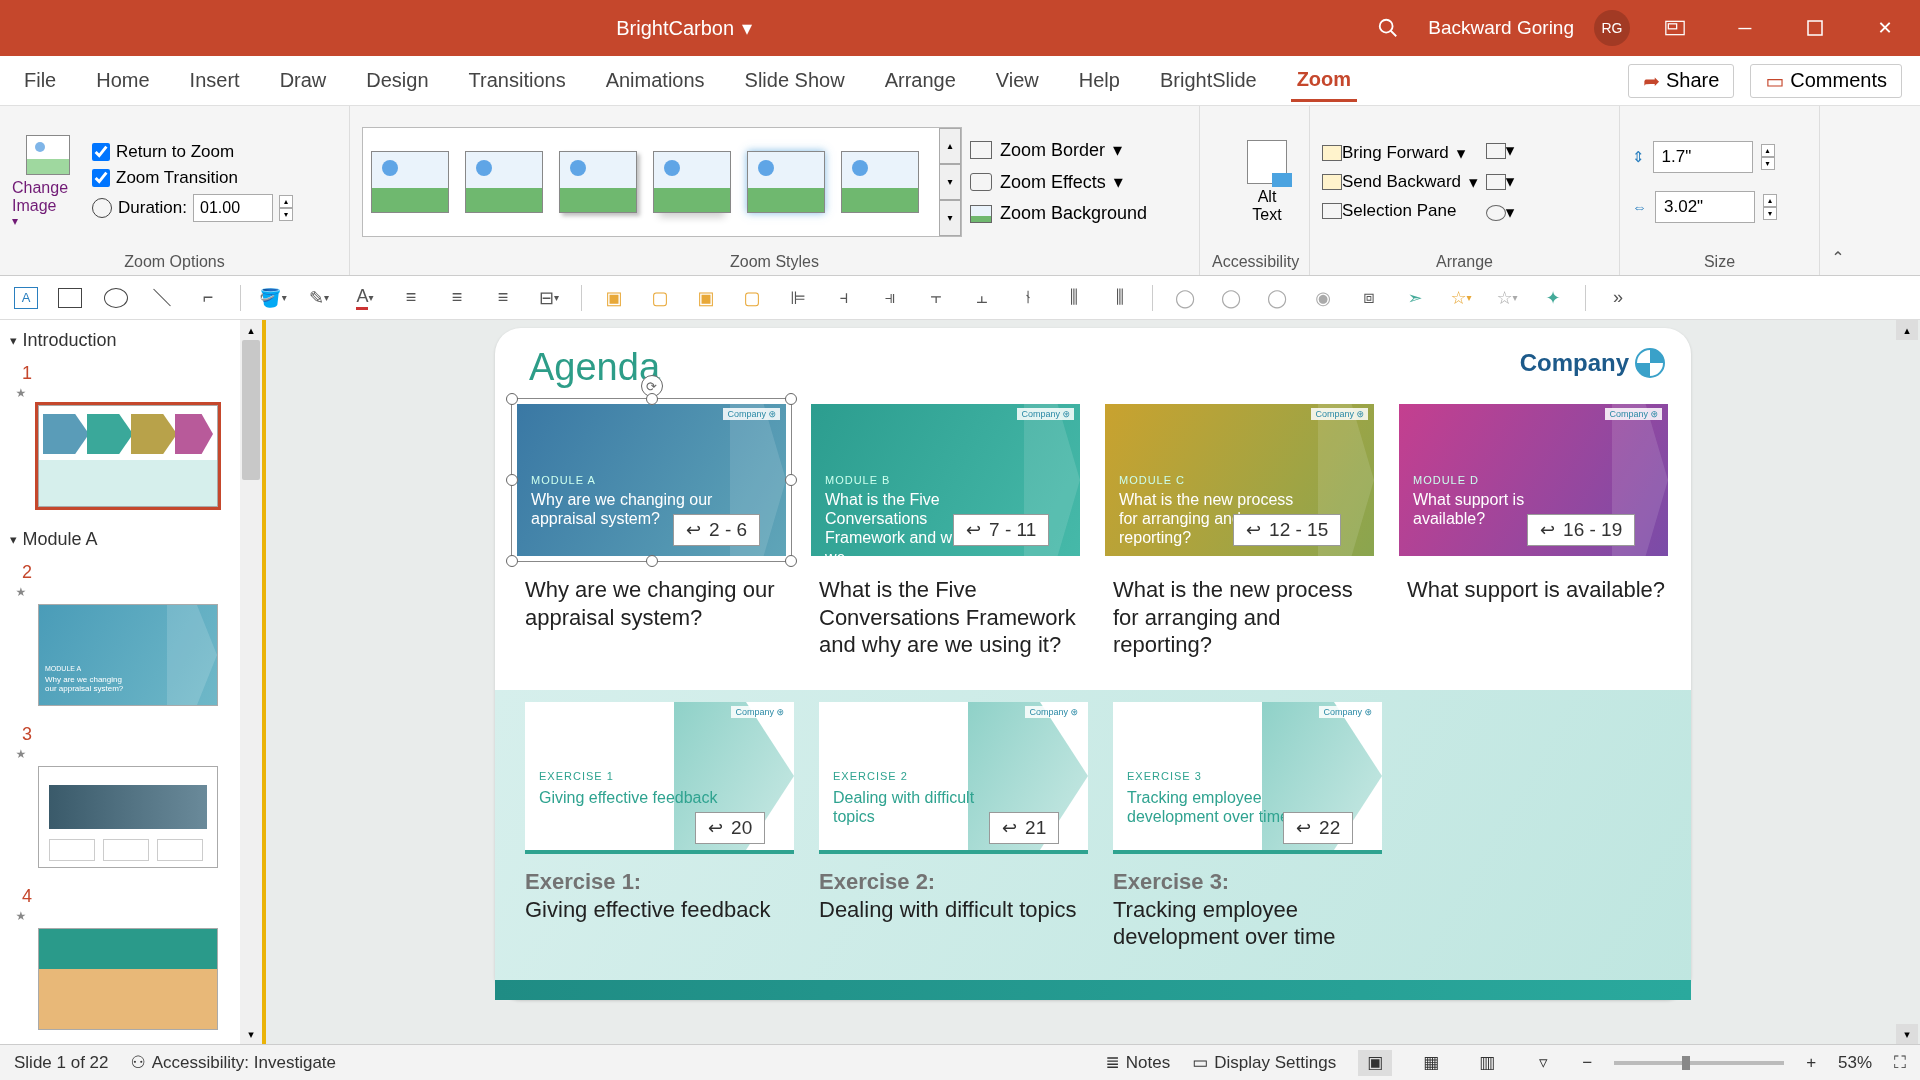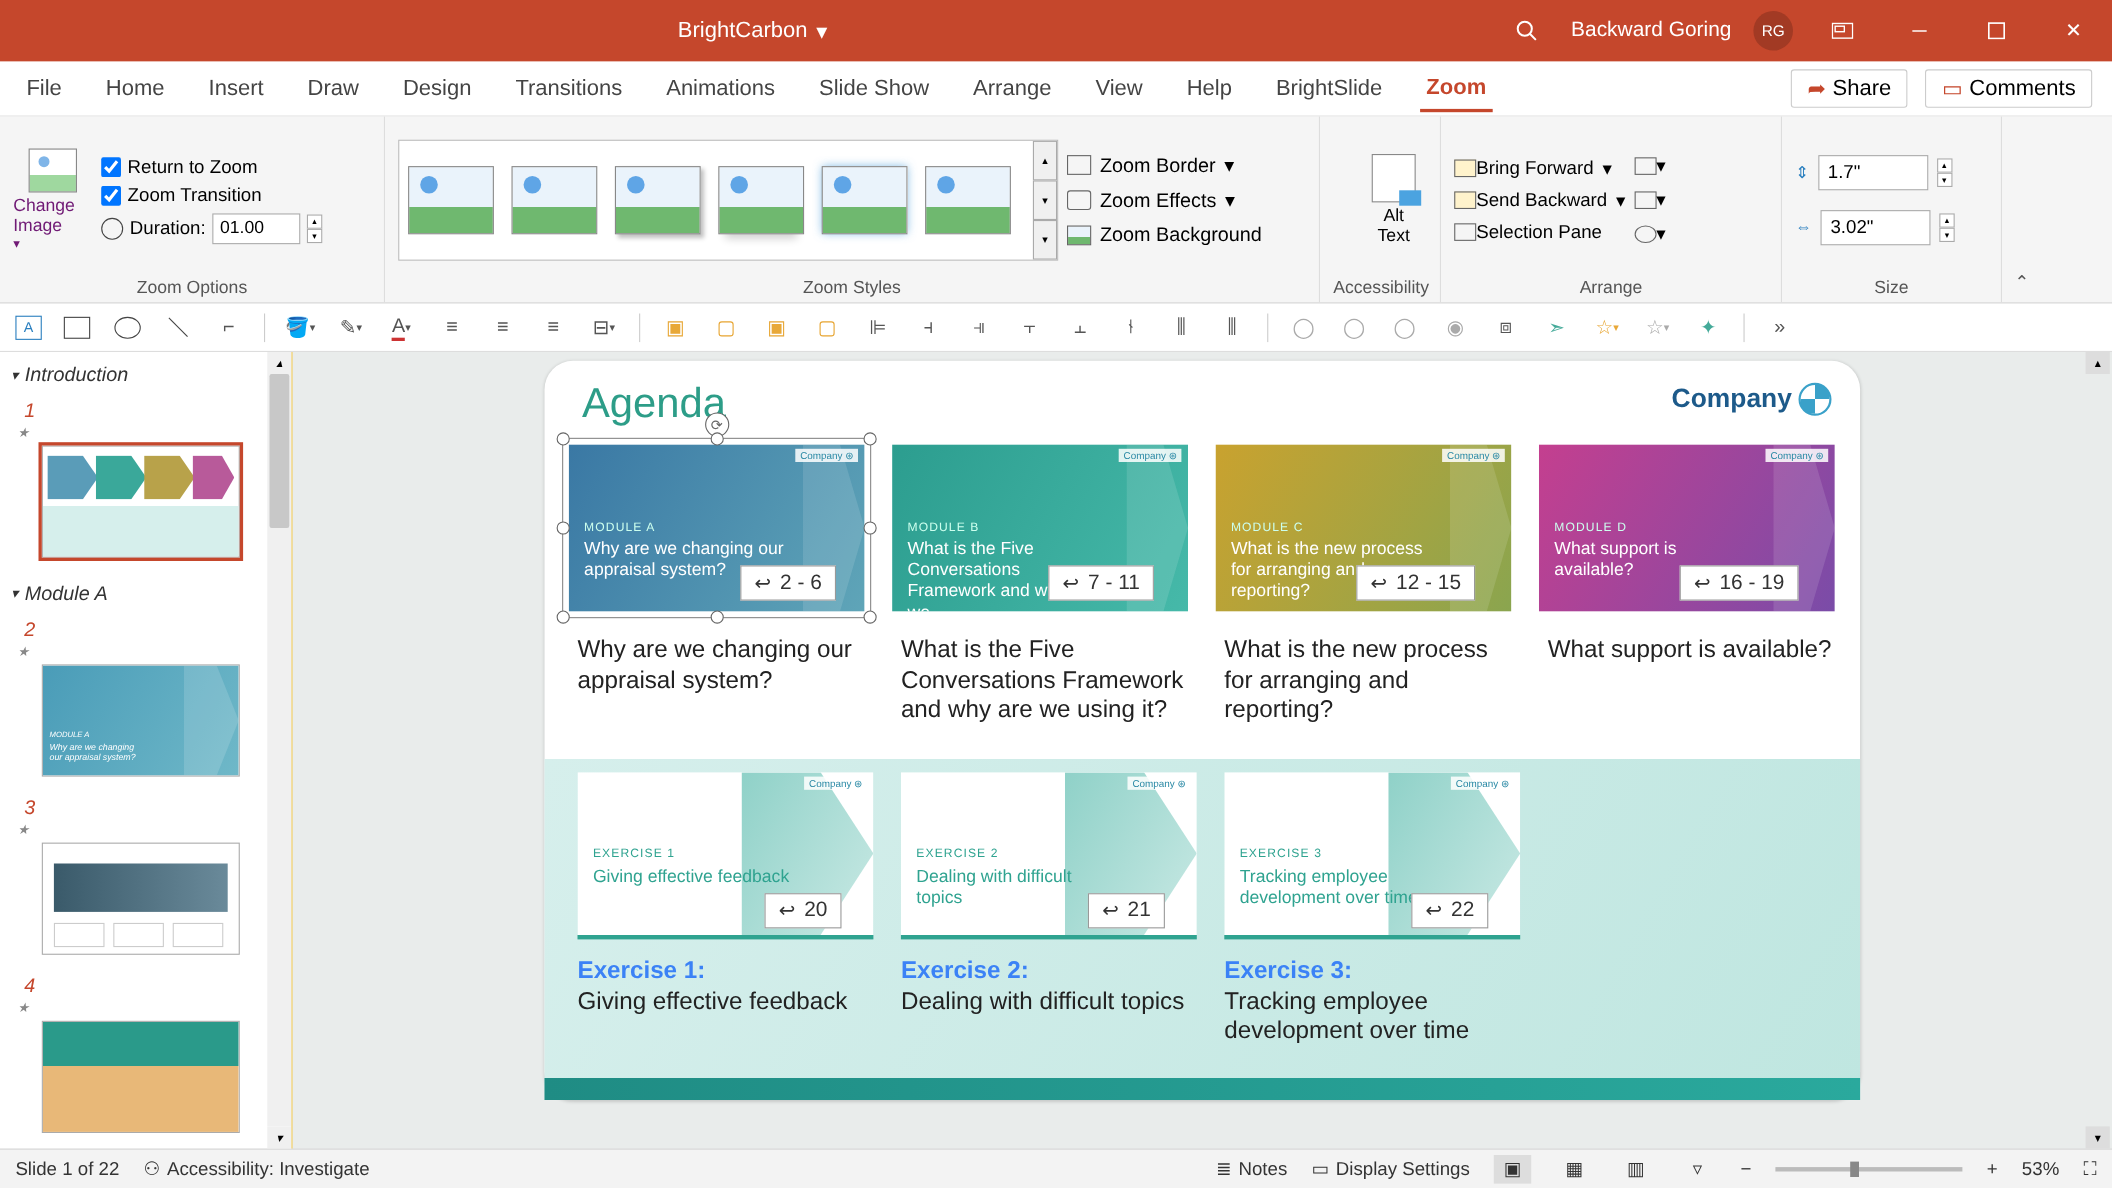--- a/index.html
+++ b/index.html
@@ -69,21 +69,21 @@
 
 .qat{height:44px;background:#fff;border-bottom:1px solid #ddd;display:flex;align-items:center;padding:0 14px;gap:18px;}
 .qat-btn{width:28px;height:28px;display:flex;align-items:center;justify-content:center;color:#555;font-size:18px;border:none;}
 .qat-sep{width:1px;height:26px;background:#ccc;}
 .qat-shape{width:24px;height:20px;border:1.5px solid #444;}
 .qat-shape.ellipse{border-radius:50%;}
 .qat-shape.line{border:none;border-top:1.5px solid #444;transform:rotate(45deg);width:24px;height:0;}
 
 
 .main{display:flex;height:calc(1080px - 56px - 50px - 170px - 44px - 36px);}
-.thumb-panel{width:266px;background:#fff;border-right:1px solid #eab308;overflow:hidden;position:relative;font-style:italic;}
+.thumb-panel{width:266px;background:#fff;border-right:4px solid #eab308;overflow:hidden;position:relative;}
 .thumb-scroll{position:absolute;right:0;top:0;width:22px;height:100%;}
 .thumb-scroll .track{position:absolute;top:20px;bottom:20px;left:0;right:0;background:#f0f0f0;}
 .thumb-scroll .thumb-handle{position:absolute;top:20px;left:2px;right:2px;height:140px;background:#c8c8c8;border-radius:2px;}
 .thumb-scroll .arr{position:absolute;left:0;right:0;height:20px;background:#f0f0f0;display:flex;align-items:center;justify-content:center;font-size:11px;}
 .section-head{padding:10px 14px 6px 24px;font-size:18px;color:#333;display:flex;align-items:center;gap:6px;}
 .section-head::before{content:'▾';font-size:13px;margin-left:-14px;}
 .thumb-row{display:flex;align-items:flex-start;padding:4px 8px 12px 10px;gap:6px;}
 .thumb-num{width:22px;font-size:18px;color:#c5472c;text-align:right;padding-top:2px;}
 .thumb-star{font-size:12px;color:#888;}
 .thumb-num-col{display:flex;flex-direction:column;align-items:center;gap:2px;}
@@ -113,21 +113,21 @@
 .zoom-card .corp{position:absolute;right:6px;top:4px;font-size:9px;color:#2a89a5;background:rgba(255,255,255,0.85);padding:1px 4px;}
 .zoom-card.white .mlabel{color:#2fa390;top:68px;}
 .zoom-card.white .mtext{color:#2fa390;}
 .zoom-card.white .chev{background:linear-gradient(120deg,#8fd1c8,#c9e9e4);width:120px;}
 .zoom-card.white{border-bottom:4px solid #2fa390;}
 
 .zoom-link-badge{position:absolute;background:#fff;border:1px solid #999;padding:4px 12px;font-size:19px;color:#333;display:flex;align-items:center;gap:8px;}
 .zoom-link-badge .back-arr{font-size:18px;}
 
 .row-caption{position:absolute;font-size:22px;color:#222;line-height:1.25;width:270px;}
-.row-caption.bold-head .h{font-weight:700;color:#3b82f6;}
+.row-caption.bold-head .h{font-weight:700;color:#737373;}
 .row2-bg{position:absolute;left:0;right:0;top:362px;height:310px;background:linear-gradient(120deg,#d6efec,#bfe6e0);}
 .row2-bar{position:absolute;left:0;right:0;bottom:0;height:20px;background:linear-gradient(90deg,#1f8c84,#2aa99d);}
 
 .sel-handles{position:absolute;border:1px solid #888;pointer-events:none;}
 .handle{position:absolute;width:12px;height:12px;background:#fff;border:1px solid #666;border-radius:50%;}
 .rot-handle{position:absolute;left:50%;top:-24px;transform:translateX(-50%);width:22px;height:22px;border:1.5px solid #666;border-radius:50%;background:#fff;display:flex;align-items:center;justify-content:center;font-size:13px;color:#666;}
 
 
 .status{height:36px;background:#f3f3f3;border-top:1px solid #ccc;display:flex;align-items:center;padding:0 14px;font-size:17px;color:#333;gap:22px;}
 .status .sep{flex:1;}

